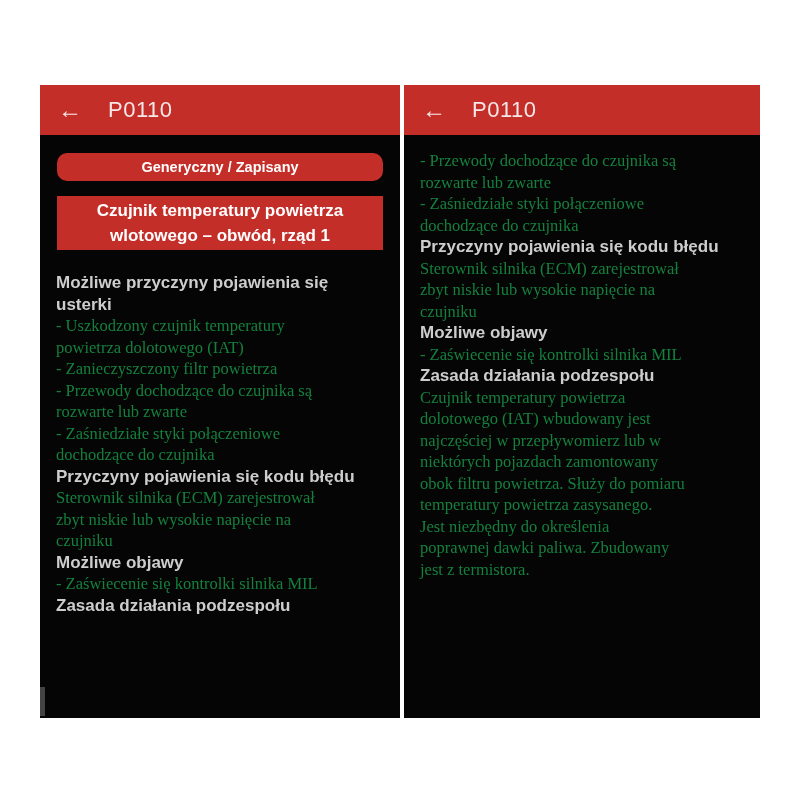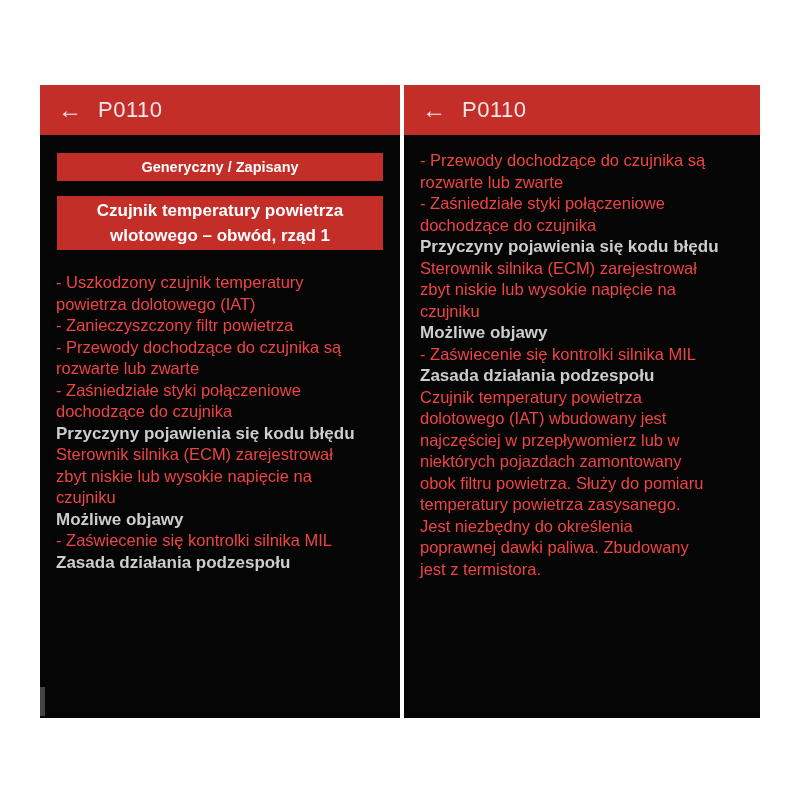--- a/index.html
+++ b/index.html
@@ -28,32 +28,33 @@
     color: #f6e8e8;
     font-size: 24px;
     line-height: 1;
     cursor: pointer;
     flex: 0 0 auto;
   }
   .appbar-title {
     color: #f6e8e8;
     font-size: 22px;
     letter-spacing: 0.5px;
-    margin-left: 16px;
+    margin-left: 26px;
   }
 
   .badge {
     margin: 18px 17px 0 17px;
     background: #c42e29;
     color: #ffffff;
     font-size: 14.5px;
     font-weight: bold;
     text-align: center;
     padding: 5px 4px;
     line-height: 18px;
+    border-radius: 10px;
   }
 
   .title-box {
     margin: 15px 17px 0 17px;
     background: #c42e29;
     color: #ffffff;
     font-size: 17px;
     font-weight: bold;
     text-align: center;
     line-height: 25px;
@@ -70,22 +71,23 @@
   .panel.left  .content > div:first-child { margin-top: 22px; }
   .panel.right .content > div:first-child { margin-top: 15px; }
 
   .sec-heading {
     color: #cdcdcd;
     font-weight: bold;
     font-size: 17px;
     white-space: pre-line;
   }
   .sec-body {
-    color: #ef4444;
+    color: #15803d;
     white-space: pre-line;
+    font-family: Liberation Serif, serif;
   }
 
   .scroll-indicator {
     position: absolute;
     left: 0;
     top: 602px;
     width: 5px;
     height: 29px;
     background: #434343;
   }
@@ -97,20 +99,22 @@
 
   <div class="panel left">
     <div class="appbar">
       <span class="back-icon">←</span>
       <span class="appbar-title">P0110</span>
     </div>
     <div class="badge">Generyczny / Zapisany</div>
     <div class="title-box">Czujnik temperatury powietrza
 wlotowego – obwód, rząd 1</div>
     <div class="content">
+      <div class="sec-heading">Możliwe przyczyny pojawienia się
+usterki</div>
       <div class="sec-body">- Uszkodzony czujnik temperatury
 powietrza dolotowego (IAT)
 - Zanieczyszczony filtr powietrza
 - Przewody dochodzące do czujnika są
 rozwarte lub zwarte
 - Zaśniedziałe styki połączeniowe
 dochodzące do czujnika</div>
       <div class="sec-heading">Przyczyny pojawienia się kodu błędu</div>
       <div class="sec-body">Sterownik silnika (ECM) zarejestrował
 zbyt niskie lub wysokie napięcie na

